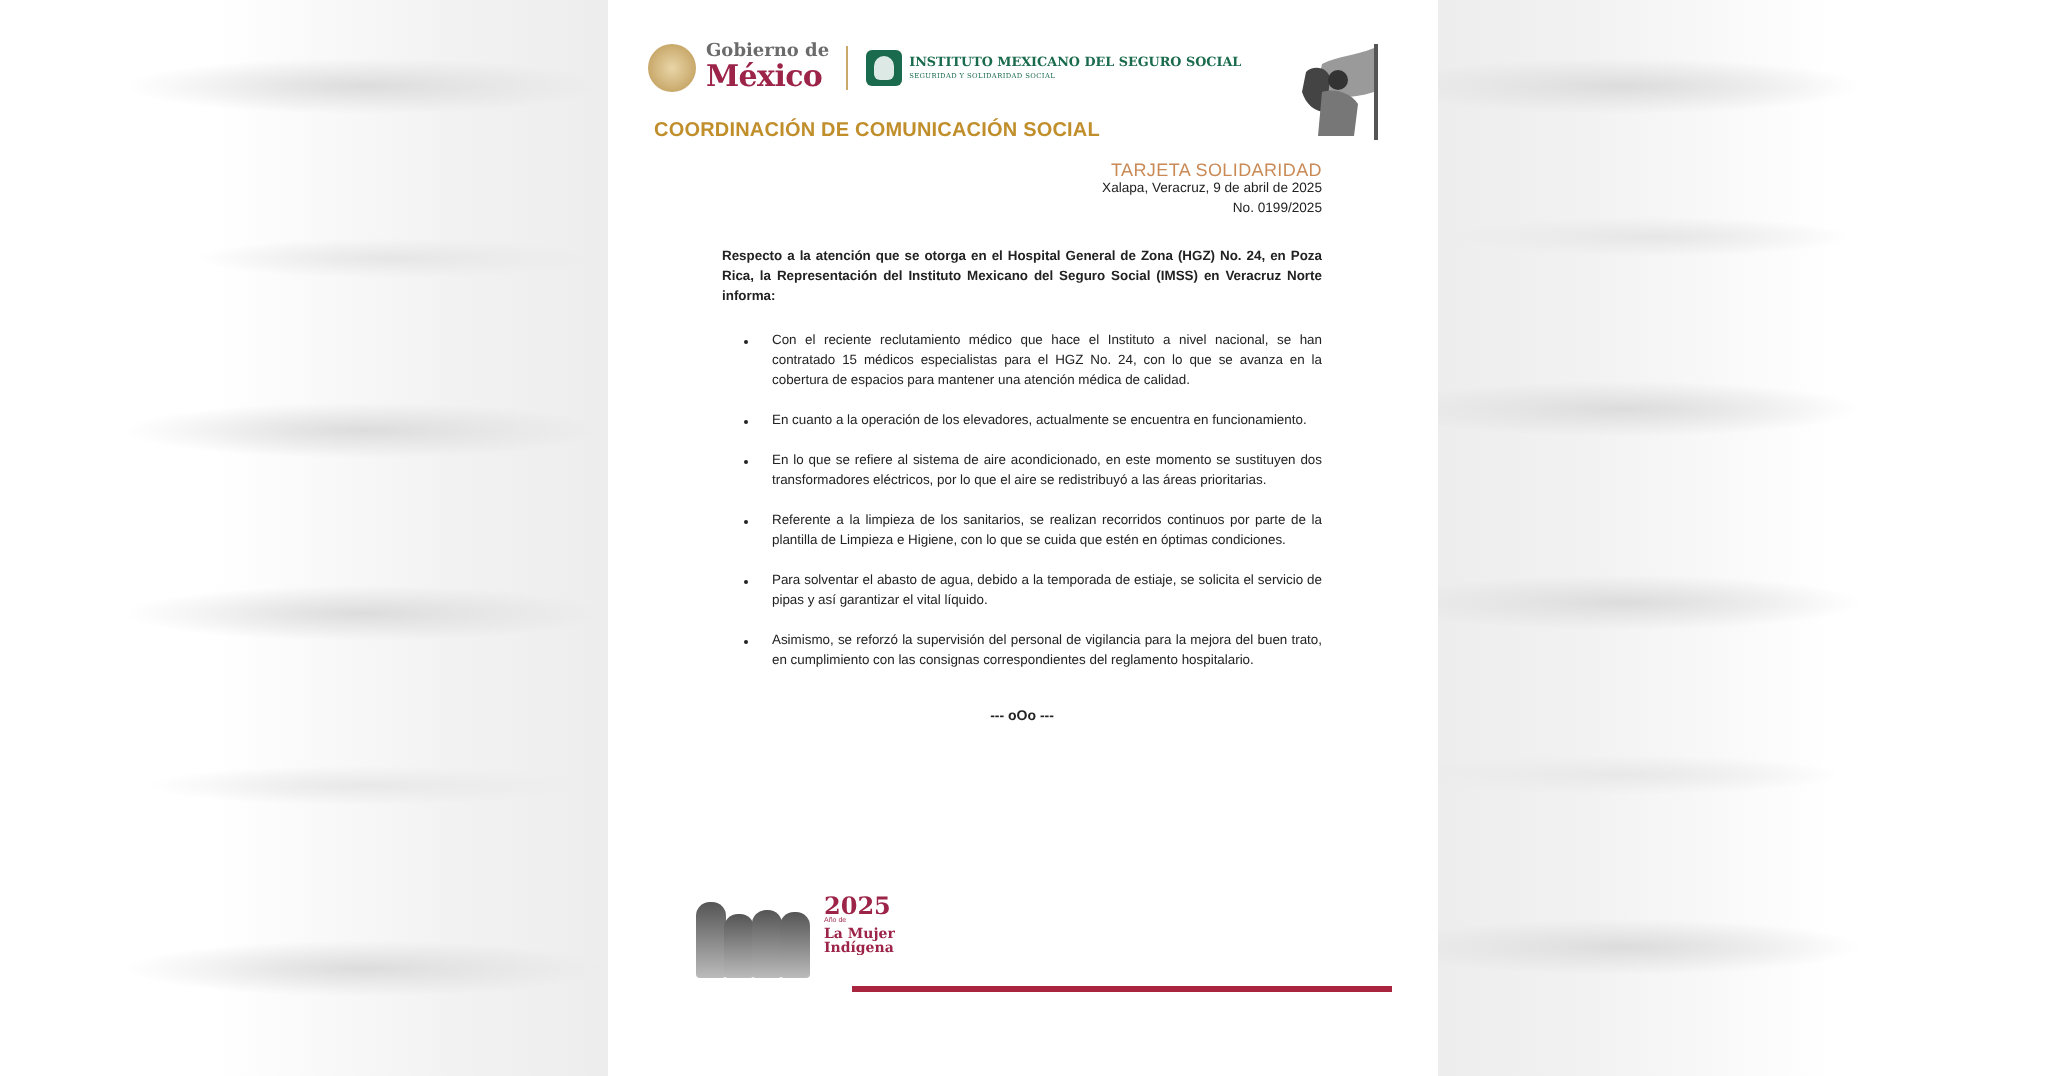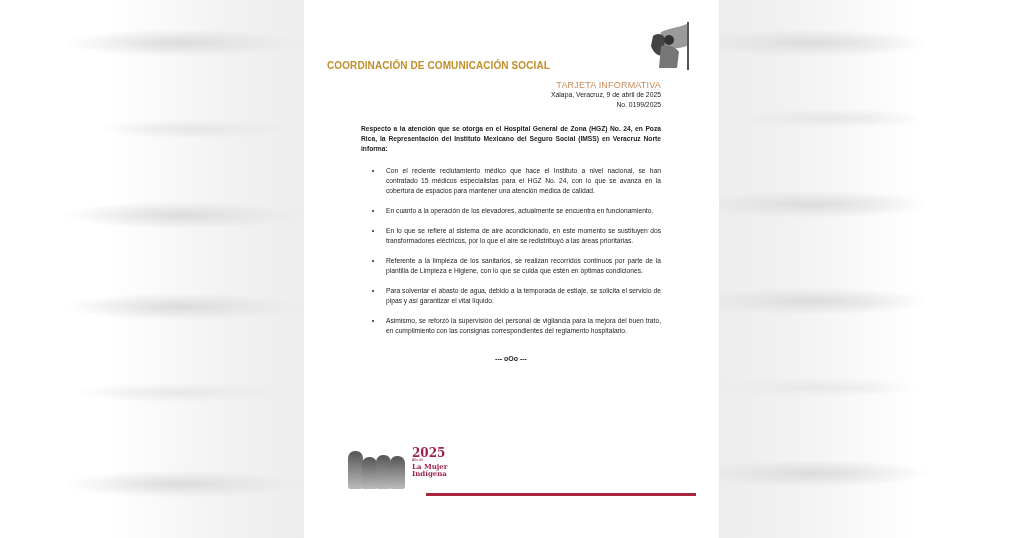--- a/index.html
+++ b/index.html
@@ -91,33 +91,50 @@
   }
 </style>
 </head>
 <body>
 
 <div class="bg-blur bg-left"></div>
 <div class="bg-blur bg-right"></div>
 
 <div class="page">
 
+  <div class="header">
+    <div class="gob-logo">
+      <div class="escudo"></div>
+      <div class="gob-text">
+        <div class="gob-top">Gobierno de</div>
+        <div class="gob-main">México</div>
+      </div>
+    </div>
+    <div class="divider-v"></div>
+    <div class="imss-logo">
+      <div class="imss-icon"></div>
+      <div>
+        <div class="imss-name">INSTITUTO MEXICANO DEL SEGURO SOCIAL</div>
+        <div class="imss-sub">SEGURIDAD Y SOLIDARIDAD SOCIAL</div>
+      </div>
+    </div>
+  </div>
 
   <div class="coord">COORDINACIÓN DE COMUNICACIÓN SOCIAL</div>
 
   <svg class="flag-figure" viewBox="0 0 48 50">
     <path d="M40 2 L42 2 L42 50 L40 50 Z" fill="#555"></path>
     <path d="M40 4 C30 8 22 8 14 12 L10 30 C18 28 28 30 40 26 Z" fill="#9a9a9a"></path>
     <path d="M6 16 C10 12 18 14 18 20 L16 36 C10 36 6 32 4 26 Z" fill="#444"></path>
     <circle cx="22" cy="20" r="5" fill="#333"></circle>
     <path d="M14 26 C20 24 28 26 32 32 L30 48 L12 48 Z" fill="#777"></path>
   </svg>
 
   <div class="meta">
-    <div class="tarjeta">TARJETA INFORMATIVA</div>
+    <div class="tarjeta">TARJETA SOLIDARIDAD</div>
     <div class="meta-line">Xalapa, Veracruz, 9 de abril de 2025</div>
     <div class="meta-line">No. 0199/2025</div>
   </div>
 
   <div class="body-text">
     <p class="intro">Respecto a la atención que se otorga en el Hospital General de Zona (HGZ) No. 24, en Poza Rica, la Representación del Instituto Mexicano del Seguro Social (IMSS) en Veracruz Norte informa:</p>
     <ul class="bullets">
       <li>Con el reciente reclutamiento médico que hace el Instituto a nivel nacional, se han contratado 15 médicos especialistas para el HGZ No. 24, con lo que se avanza en la cobertura de espacios para mantener una atención médica de calidad.</li>
       <li>En cuanto a la operación de los elevadores, actualmente se encuentra en funcionamiento.</li>
       <li>En lo que se refiere al sistema de aire acondicionado, en este momento se sustituyen dos transformadores eléctricos, por lo que el aire se redistribuyó a las áreas prioritarias.</li>

